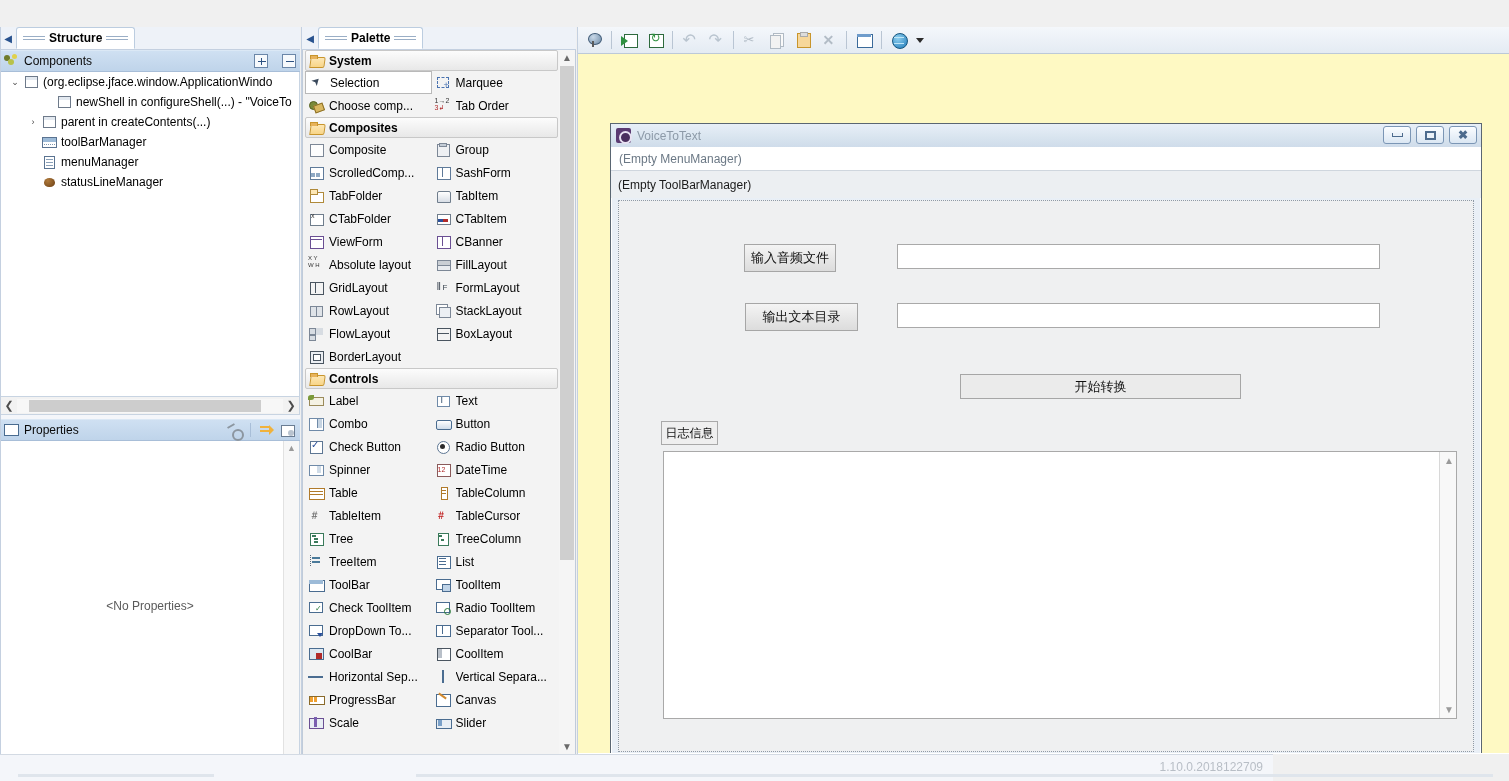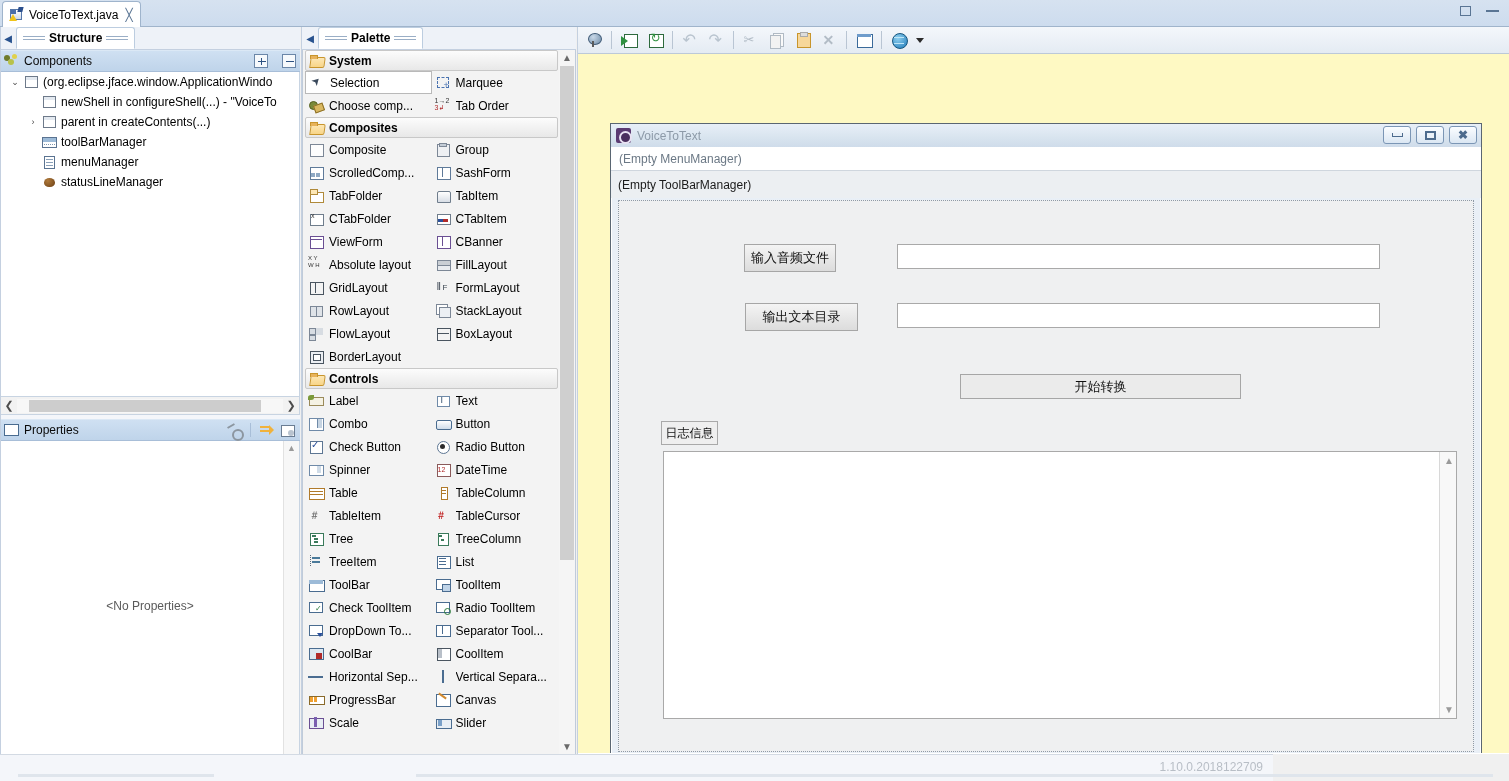--- a/index.html
+++ b/index.html
@@ -399,34 +399,20 @@
   }
   .sb-seg1 { position:absolute; left:18px; bottom:4px; width: 196px; height: 3px; background:#dfe5ec; }
   .sb-seg2 { position:absolute; left:416px; bottom:4px; width: 1077px; height: 3px; background:#dfe5ec; }
   .leftbar-edge { position:absolute; left:0; top:27px; width:1px; height:727px; background:#c4d0e0; }
 </style>
 </head>
 <body>
 
 <div id="app">
 
-  <div class="tabrow">
-    <div class="tab">
-      <span class="javaicon">
-        <span class="body"></span>
-          <span class="blue"></span>
-          <span class="flag"></span>
-          <span class="warn"></span>
-      </span>
-      <span>VoiceToText.java</span>
-      <span class="closex">╳</span>
-    </div>
-    <div class="tabrow-rest"></div>
-    <div class="tabrow-min"></div>
-  </div>
 
   <div class="leftcol">
 
     <div class="viewtab-strip">
       <span class="chev-left">◀</span>
       <div class="viewtab">
         <span class="dashline"></span>
         <span><span>Structure</span></span>
         <span class="dashline"></span>
       </div>
@@ -446,21 +432,21 @@
 
     <div class="tree-area">
       <div id="tree-rows">
           <div class="tree-row" style="padding-left: 6px;">
             <span class="tw">⌄</span>
             <span class="ticon">
               <span class="ic-composite"></span>
             </span>
             <span>(org.eclipse.jface.window.ApplicationWindo</span>
           </div>
-          <div class="tree-row" style="padding-left: 24px;">
+          <div class="tree-row" style="padding-left: 39px;">
             <span class="tw"></span>
             <span class="ticon">
               <span class="ic-composite"></span>
             </span>
             <span>newShell in configureShell(...) - "VoiceTo</span>
           </div>
           <div class="tree-row" style="padding-left: 24px;">
             <span class="tw">›</span>
             <span class="ticon">
               <span class="ic-composite"></span>

